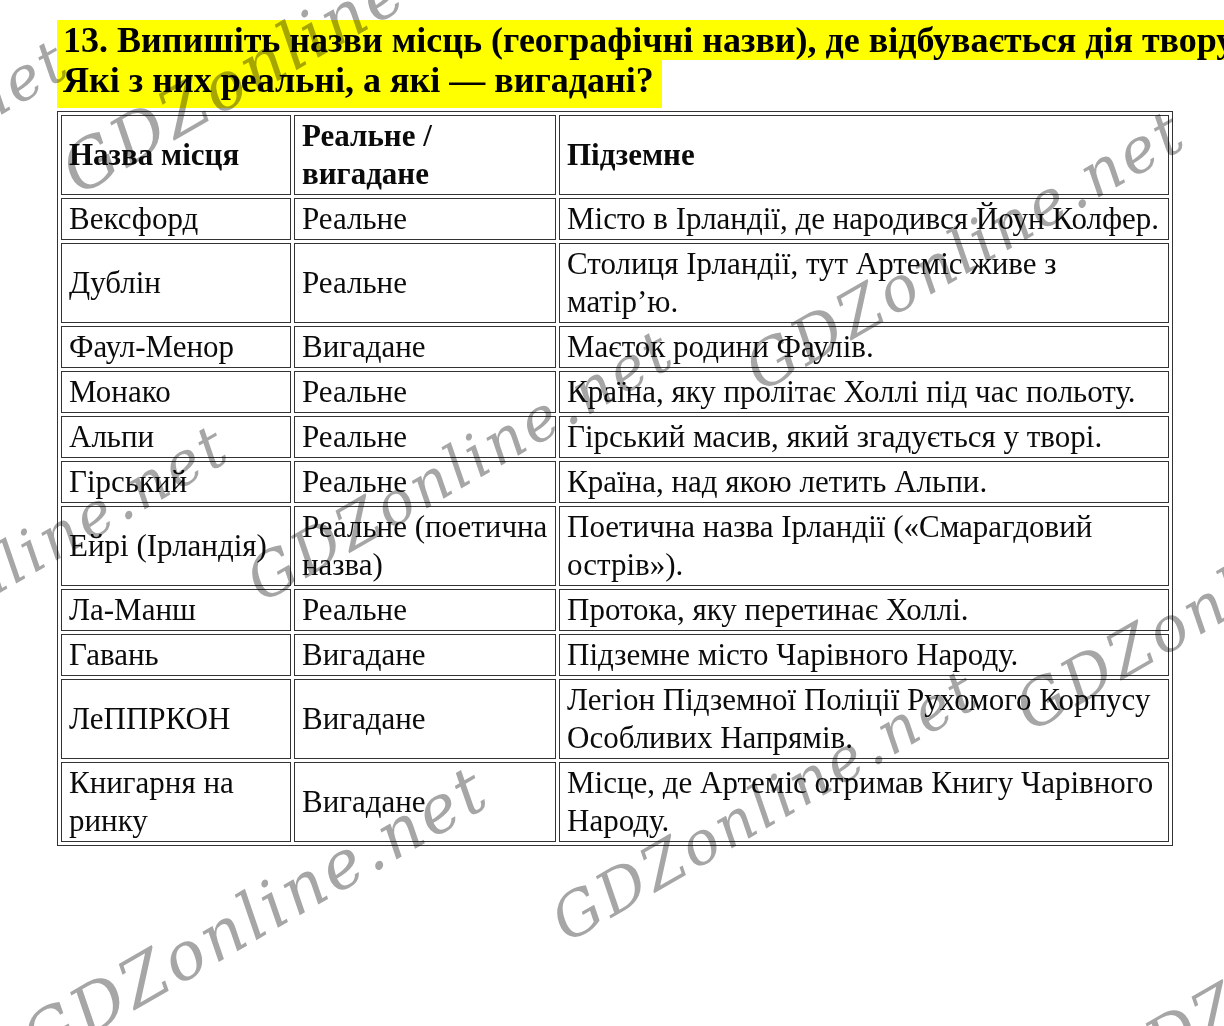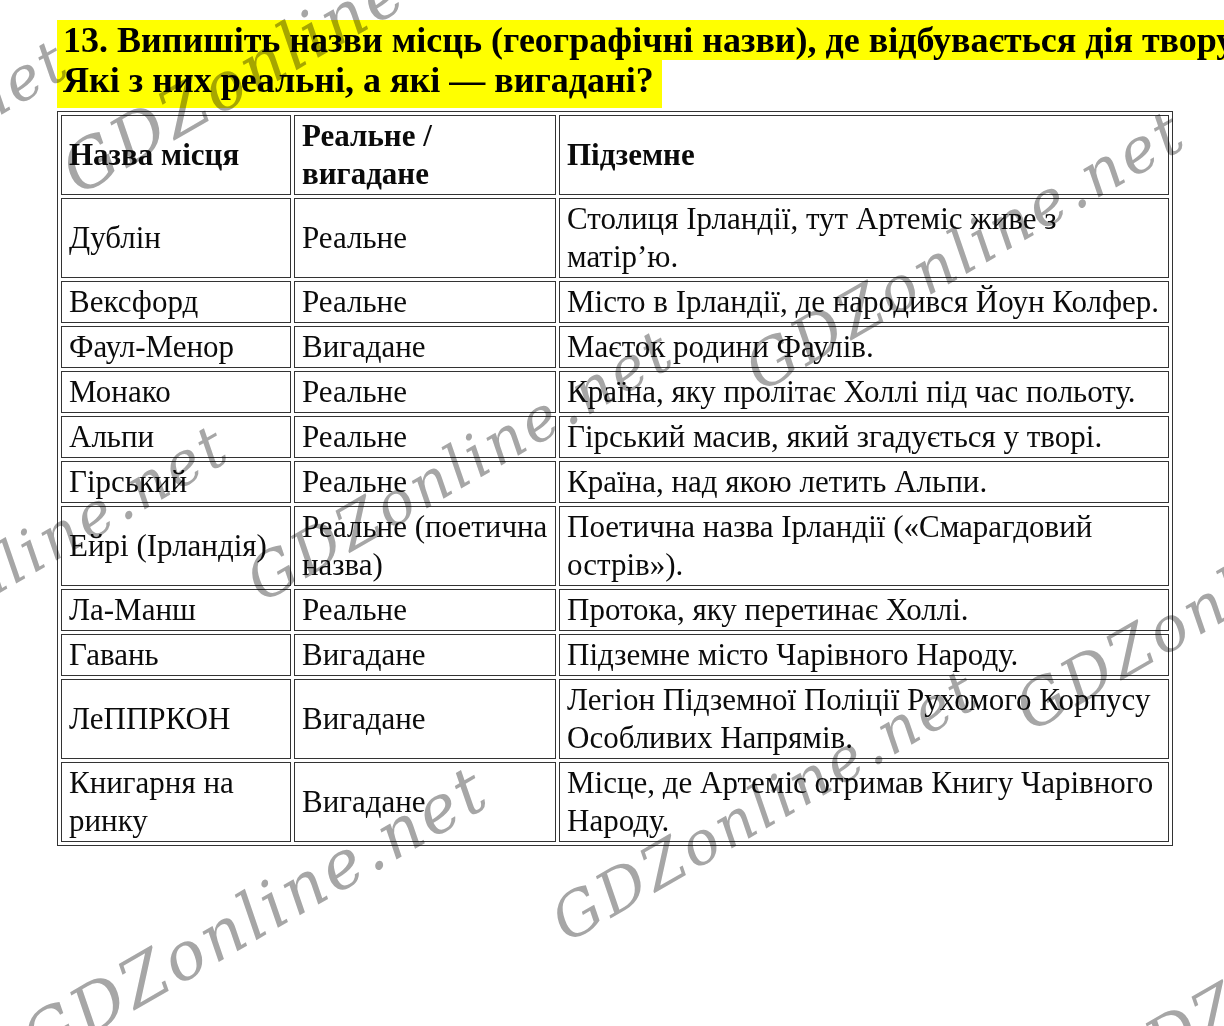--- a/index.html
+++ b/index.html
@@ -81,28 +81,28 @@
       </colgroup>
     <thead>
       <tr>
         <th>Назва місця</th>
         <th>Реальне / вигадане</th>
         <th>Підземне</th>
       </tr>
     </thead>
     <tbody>
         <tr>
+          <td>Вексфорд</td>
+          <td>Реальне</td>
+          <td>Місто в Ірландії, де народився Йоун Колфер.</td>
+        </tr>
+        <tr>
           <td>Дублін</td>
           <td>Реальне</td>
           <td>Столиця Ірландії, тут Артеміс живе з матір’ю.</td>
-        </tr>
-        <tr>
-          <td>Вексфорд</td>
-          <td>Реальне</td>
-          <td>Місто в Ірландії, де народився Йоун Колфер.</td>
         </tr>
         <tr>
           <td>Фаул-Менор</td>
           <td>Вигадане</td>
           <td>Маєток родини Фаулів.</td>
         </tr>
         <tr>
           <td>Монако</td>
           <td>Реальне</td>
           <td>Країна, яку пролітає Холлі під час польоту.</td>

